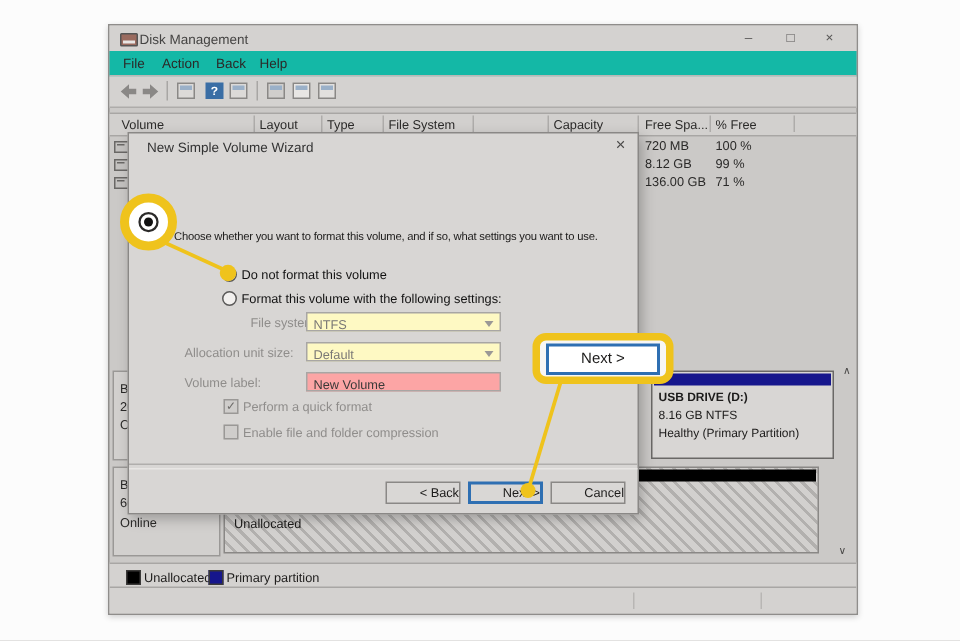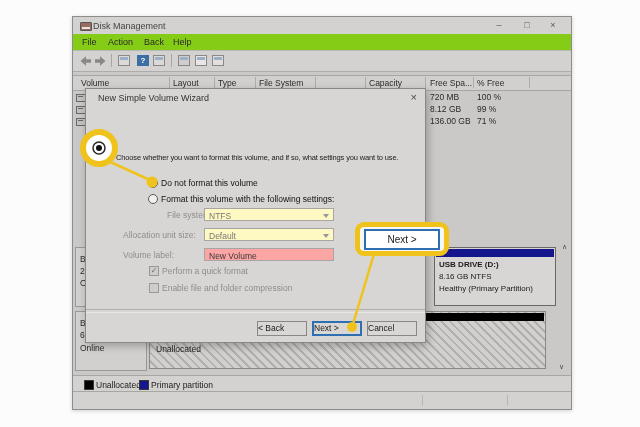--- a/index.html
+++ b/index.html
@@ -8,21 +8,21 @@
   .abs{position:absolute;}
   .stage{position:absolute;inset:0;}
   
   .window{position:absolute;left:72px;top:16px;width:498px;height:392px;background:#cbc9c7;
           border:1px solid #8f8d8b;box-shadow:0 1px 4px rgba(0,0,0,.18);}
   .titlebar{position:absolute;left:0;top:0;width:100%;height:17px;background:#d4d2d0;}
   .title-text{position:absolute;left:20px;top:4px;font-size:9px;color:#454443;}
   .app-icon{position:absolute;left:7px;top:5px;width:10px;height:7px;background:#9a6b5f;border:1px solid #555;border-radius:1px;}
   .app-icon::after{content:"";position:absolute;left:1px;right:1px;bottom:1px;height:2px;background:#e8e6e4;}
   .winctl{position:absolute;top:2px;width:20px;height:13px;text-align:center;font-size:9px;color:#5a5958;line-height:13px;}
-  .menubar{position:absolute;left:0;top:17px;width:100%;height:16px;background:#84cc16;border-bottom:1px solid #bab8b6;}
+  .menubar{position:absolute;left:0;top:17px;width:100%;height:16px;background:#14b8a6;border-bottom:1px solid #bab8b6;}
   .menu-item{position:absolute;top:3px;font-size:9px;color:#2b2a29;}
   .toolbar{position:absolute;left:0;top:34px;width:100%;height:20px;background:#d4d2d0;border-bottom:1px solid #aeacaa;}
   .tsep{position:absolute;top:3px;width:1px;height:13px;background:#a8a6a4;}
   .ticon{position:absolute;top:4px;width:12px;height:11px;border:1px solid #8a8886;background:#dcdad8;box-sizing:border-box;}
   .ticon::after{content:"";position:absolute;left:1px;right:1px;top:1px;height:3px;background:#9ab0c8;}
   .help-badge{position:absolute;top:4px;width:12px;height:11px;background:#3a6ea5;color:#fff;font-size:8px;font-weight:bold;
               text-align:center;line-height:11px;}
   
   .list-header{position:absolute;left:0;top:58px;width:100%;height:14px;background:#d2d0ce;
                border-top:1px solid #a8a6a4;border-bottom:1px solid #a8a6a4;}
@@ -66,21 +66,21 @@
   .dd-text{position:absolute;left:4px;top:2px;font-size:8.5px;color:#7a7876;}
   .dd-arrow{position:absolute;right:4px;top:5px;width:0;height:0;border-left:3px solid transparent;border-right:3px solid transparent;
             border-top:4px solid #9a9896;}
   .textbox{position:absolute;left:118px;width:130px;height:13px;background:#fca5a5;border:1px solid #a8a6a4;box-sizing:border-box;}
   .tb-text{position:absolute;left:4px;top:2px;font-size:8.5px;color:#3a3938;}
   .checkbox{position:absolute;left:63px;width:8px;height:8px;border:1px solid #9a9896;background:#cfcdcb;font-size:8px;
             line-height:8px;text-align:center;color:#6f6d6b;}
   .clabel{position:absolute;left:76px;font-size:8.5px;color:#8f8d8b;white-space:nowrap;}
   .dlg-sep{position:absolute;left:0;top:220px;width:100%;height:2px;border-top:1px solid #b0aeac;border-bottom:1px solid #e8e6e4;}
   .dbtn{position:absolute;top:232px;width:50px;height:15px;background:#d9d7d5;border:1px solid #8a8886;box-sizing:border-box;
-        font-size:8.5px;text-align:left;line-height:13px;color:#1c1b1a;}
+        font-size:8.5px;text-align:right;line-height:13px;color:#1c1b1a;}
   .dbtn.focus{border:2px solid #2e6fb2;line-height:11px;}
   
   .overlay{position:absolute;inset:0;z-index:15;pointer-events:none;}
   .magnify{position:absolute;left:355px;top:222px;width:84px;height:24px;border:5px solid var(--accent,#EFC31C);border-radius:9px;
            background:#f7f6f5;z-index:20;display:flex;align-items:center;justify-content:center;}
   .magnify-btn{width:72px;height:17px;background:#fff;border:2px solid #2e6fb2;display:flex;align-items:center;justify-content:center;
                font-size:10px;color:#1c1b1a;}
 </style>
 </head>
 <body>

